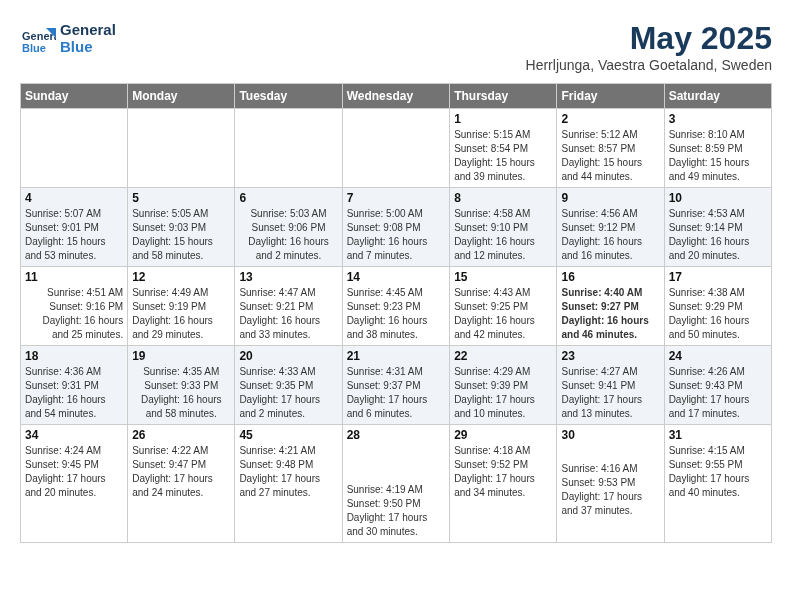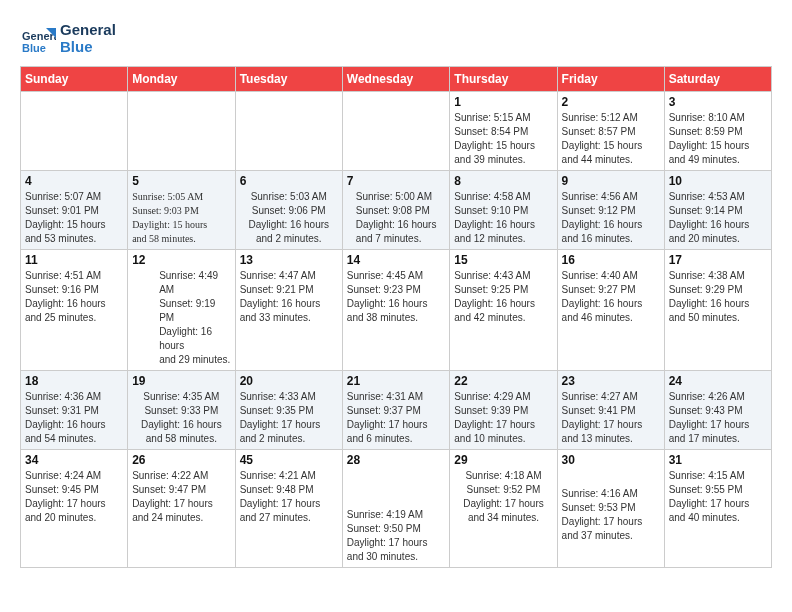--- a/index.html
+++ b/index.html
@@ -36,21 +36,21 @@
     .location {
       font-size: 14px;
       color: #444;
     }
     .calendar {
       width: 100%;
       border-collapse: collapse;
       font-size: 10.5px;
     }
     .calendar th {
-      background: #ef4444;
+      background: #737373;
       color: #fff;
       padding: 5px 4px;
       text-align: left;
       font-size: 12px;
       border: 1px solid #ccc;
     }
     .calendar td {
       border: 1px solid #ccc;
       vertical-align: top;
       padding: 3px 4px;
@@ -81,20 +81,24 @@
     <svg class="logo-icon" viewBox="0 0 36 36">
       <text x="2" y="20" font-size="11" font-weight="bold" fill="#1a3a5c">General</text>
       <text x="2" y="32" font-size="11" font-weight="bold" fill="#2a7ac7">Blue</text>
       <polygon points="26,8 36,8 36,18" fill="#2a7ac7"></polygon>
     </svg>
     <div>
       <div style="font-size:15px;font-weight:bold;color:#1a3a5c;">General</div>
       <div style="font-size:15px;font-weight:bold;color:#2a7ac7;">Blue</div>
     </div>
   </div>
+  <div class="title-block">
+    <div class="month-title">May 2025</div>
+    <div class="location">Herrljunga, Vaestra Goetaland, Sweden</div>
+  </div>
 </div>
 
 <table class="calendar">
   <thead>
     <tr>
     <th>Sunday</th>
         <th>Monday</th>
         <th>Tuesday</th>
         <th>Wednesday</th>
         <th>Thursday</th>
@@ -133,35 +137,35 @@
       <tr>
         <td>
           <div class="day-num">4</div>
           <div class="cell-text" style="white-space: pre-line;">Sunrise: 5:07 AM
 Sunset: 9:01 PM
 Daylight: 15 hours
 and 53 minutes.</div>
         </td>
         <td>
           <div class="day-num">5</div>
-          <div class="cell-text" style="white-space: pre-line; font-family: Liberation Serif, serif;">Sunrise: 5:05 AM
+          <div class="cell-text" style="white-space: pre-line;">Sunrise: 5:05 AM
 Sunset: 9:03 PM
 Daylight: 15 hours
 and 58 minutes.</div>
         </td>
         <td>
           <div class="day-num">6</div>
           <div class="cell-text" style="white-space: pre-line; text-align: center;">Sunrise: 5:03 AM
 Sunset: 9:06 PM
 Daylight: 16 hours
 and 2 minutes.</div>
         </td>
         <td>
           <div class="day-num">7</div>
-          <div class="cell-text" style="white-space: pre-line; margin-left: 9px;">Sunrise: 5:00 AM
+          <div class="cell-text" style="white-space: pre-line;">Sunrise: 5:00 AM
 Sunset: 9:08 PM
 Daylight: 16 hours
 and 7 minutes.</div>
         </td>
         <td>
           <div class="day-num">8</div>
           <div class="cell-text" style="white-space: pre-line;">Sunrise: 4:58 AM
 Sunset: 9:10 PM
 Daylight: 16 hours
 and 12 minutes.</div>
@@ -177,28 +181,28 @@
           <div class="day-num">10</div>
           <div class="cell-text" style="white-space: pre-line;">Sunrise: 4:53 AM
 Sunset: 9:14 PM
 Daylight: 16 hours
 and 20 minutes.</div>
         </td>
       </tr>
       <tr>
         <td>
           <div class="day-num">11</div>
-          <div class="cell-text" style="white-space: pre-line;">Sunrise: 4:51 AM
+          <div class="cell-text" style="white-space: pre-line; text-align: right;">Sunrise: 4:51 AM
 Sunset: 9:16 PM
 Daylight: 16 hours
 and 25 minutes.</div>
         </td>
         <td>
           <div class="day-num">12</div>
-          <div class="cell-text" style="white-space: pre-line; margin-left: 27px;">Sunrise: 4:49 AM
+          <div class="cell-text" style="white-space: pre-line;">Sunrise: 4:49 AM
 Sunset: 9:19 PM
 Daylight: 16 hours
 and 29 minutes.</div>
         </td>
         <td>
           <div class="day-num">13</div>
           <div class="cell-text" style="white-space: pre-line;">Sunrise: 4:47 AM
 Sunset: 9:21 PM
 Daylight: 16 hours
 and 33 minutes.</div>
@@ -212,21 +216,21 @@
         </td>
         <td>
           <div class="day-num">15</div>
           <div class="cell-text" style="white-space: pre-line;">Sunrise: 4:43 AM
 Sunset: 9:25 PM
 Daylight: 16 hours
 and 42 minutes.</div>
         </td>
         <td>
           <div class="day-num">16</div>
-          <div class="cell-text" style="white-space: pre-line;">Sunrise: 4:40 AM
+          <div class="cell-text" style="white-space: pre-line; font-weight: bold;">Sunrise: 4:40 AM
 Sunset: 9:27 PM
 Daylight: 16 hours
 and 46 minutes.</div>
         </td>
         <td>
           <div class="day-num">17</div>
           <div class="cell-text" style="white-space: pre-line;">Sunrise: 4:38 AM
 Sunset: 9:29 PM
 Daylight: 16 hours
 and 50 minutes.</div>
@@ -307,21 +311,21 @@
         </td>
         <td>
           <div class="day-num">28</div>
           <div class="cell-text" style="white-space: pre-line; margin-top: 41px;">Sunrise: 4:19 AM
 Sunset: 9:50 PM
 Daylight: 17 hours
 and 30 minutes.</div>
         </td>
         <td>
           <div class="day-num">29</div>
-          <div class="cell-text" style="white-space: pre-line; text-align: center;">Sunrise: 4:18 AM
+          <div class="cell-text" style="white-space: pre-line;">Sunrise: 4:18 AM
 Sunset: 9:52 PM
 Daylight: 17 hours
 and 34 minutes.</div>
         </td>
         <td>
           <div class="day-num">30</div>
           <div class="cell-text" style="white-space: pre-line; margin-top: 20px;">Sunrise: 4:16 AM
 Sunset: 9:53 PM
 Daylight: 17 hours
 and 37 minutes.</div>

